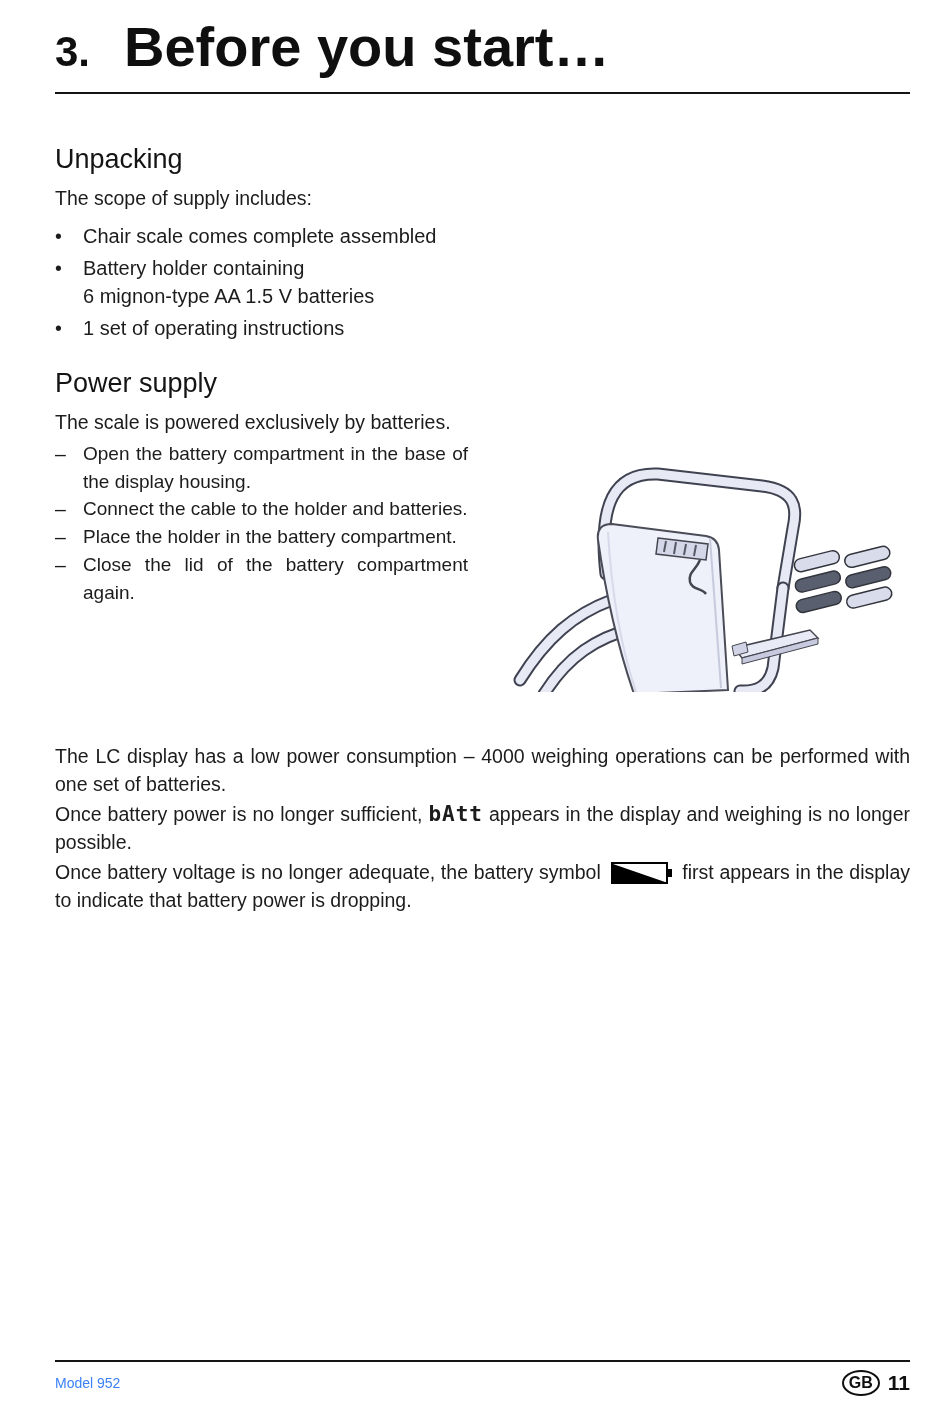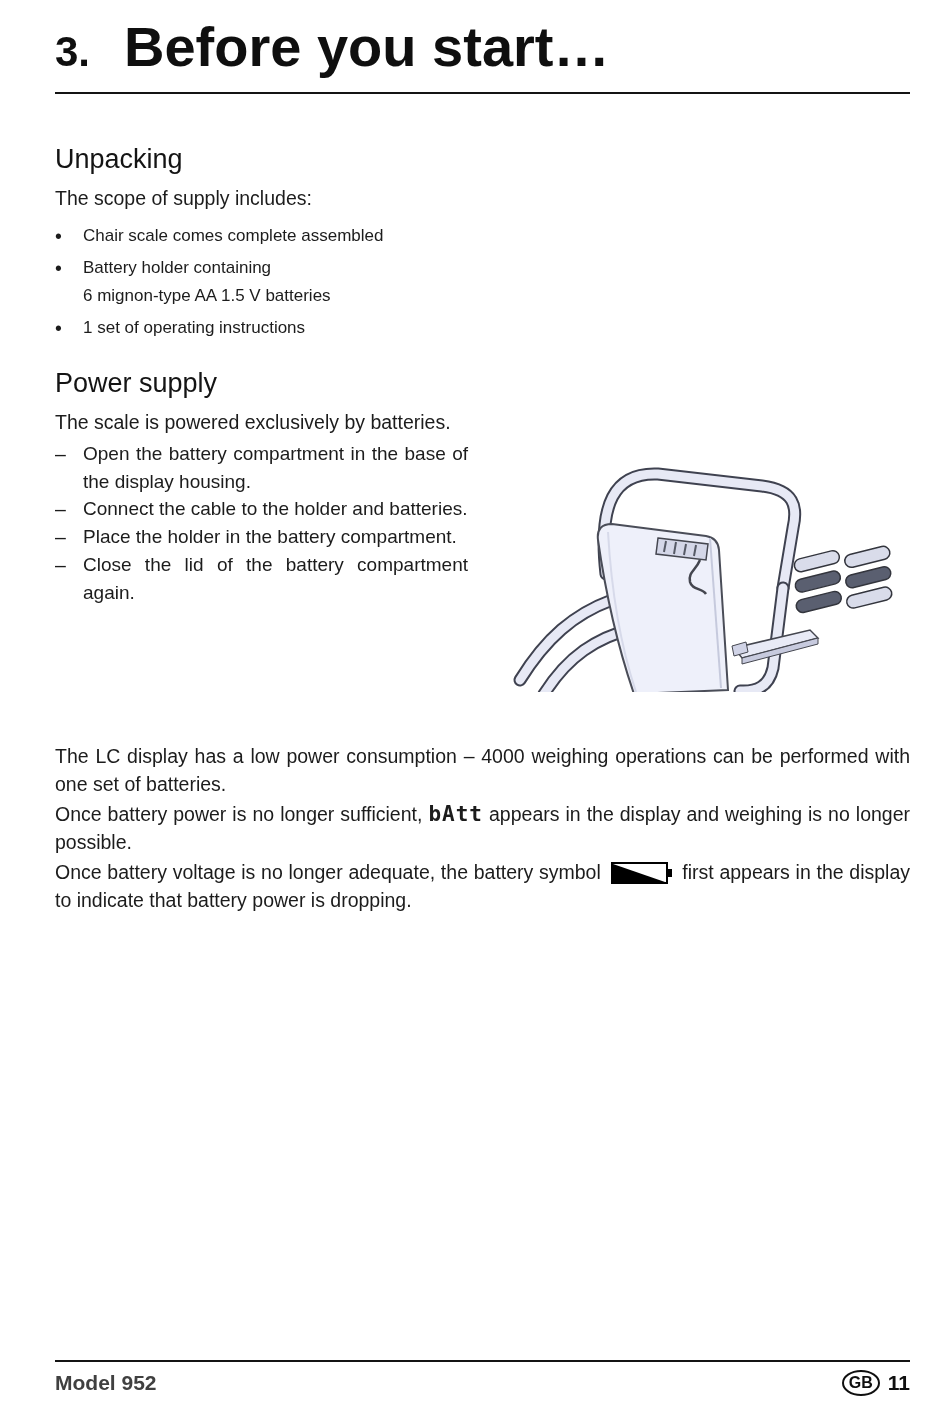--- a/index.html
+++ b/index.html
@@ -25,21 +25,21 @@
   .h2-unpacking { margin-top: 50px; margin-bottom: 9px; }
   .h2-power { margin-top: 26px; margin-bottom: 9px; }
 
   .body { font-size: 19.5px; line-height: 28px; margin: 0; color: #1c1c1c; }
   .just { text-align: justify; }
 
   
   .bullets { list-style: none; margin: 10px 0 0 0; padding: 0; }
   .bullet-item { display: flex; margin-bottom: 4px; }
   .marker-col { width: 28px; flex: 0 0 28px; font-size: 19.5px; line-height: 28px; }
-  .item-text { white-space: pre-line; font-size: 17px; line-height: 28px; }
+  .item-text { white-space: pre-line; font-size: 20px; line-height: 28px; }
 
   
   .two-col { display: flex; margin-top: 4px; }
   .steps { width: 420px; flex: 0 0 420px; }
   .step { display: flex; }
   .step-text { width: 385px; text-align: justify; font-size: 19px; line-height: 27.5px; }
   .figure { margin: 0 0 0 auto; padding-top: 2px; }
 
   
   .info { margin-top: 46px; }
@@ -49,21 +49,21 @@
     font-family: "DejaVu Sans Mono", monospace;
     font-weight: bold;
     font-size: 21px;
     letter-spacing: 1px;
   }
 
   
   footer { position: absolute; left: 55px; right: 40px; bottom: 10px; }
   .footer-rule { height: 2px; background: #141414; }
   .footer-row { display: flex; justify-content: space-between; align-items: center; margin-top: 8px; }
-  .model { font-size: 21px; font-weight: bold; color: #404040; }
+  .model { font-size: 14px; font-weight: normal; color: #3b82f6; }
   .footer-right { display: inline-flex; align-items: center; gap: 8px; }
   .gb-badge {
     display: inline-flex; align-items: center; justify-content: center;
     width: 38px; height: 26px;
     border: 2.5px solid #0f0f0f; border-radius: 50%;
     font-size: 16px; font-weight: bold; color: #0f0f0f;
   }
   .pagenum { font-size: 21px; font-weight: bold; color: #0f0f0f; }
 </style>
 </head>

